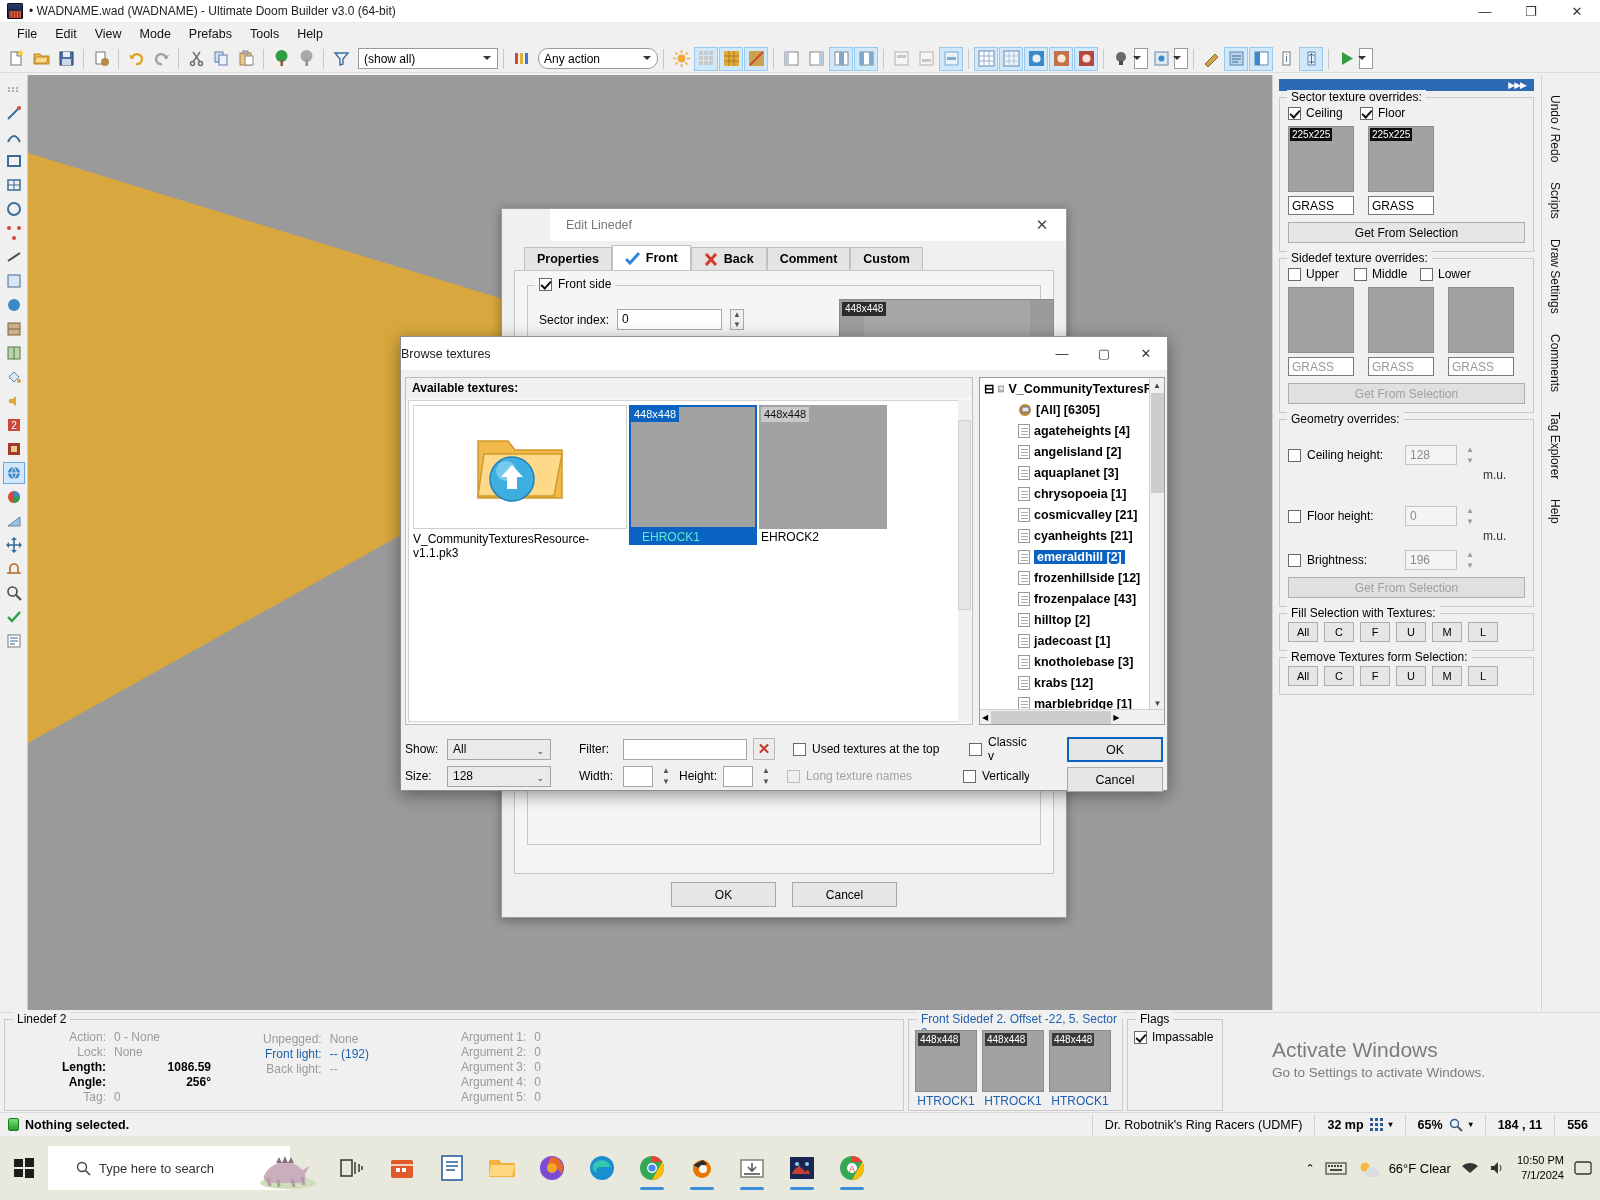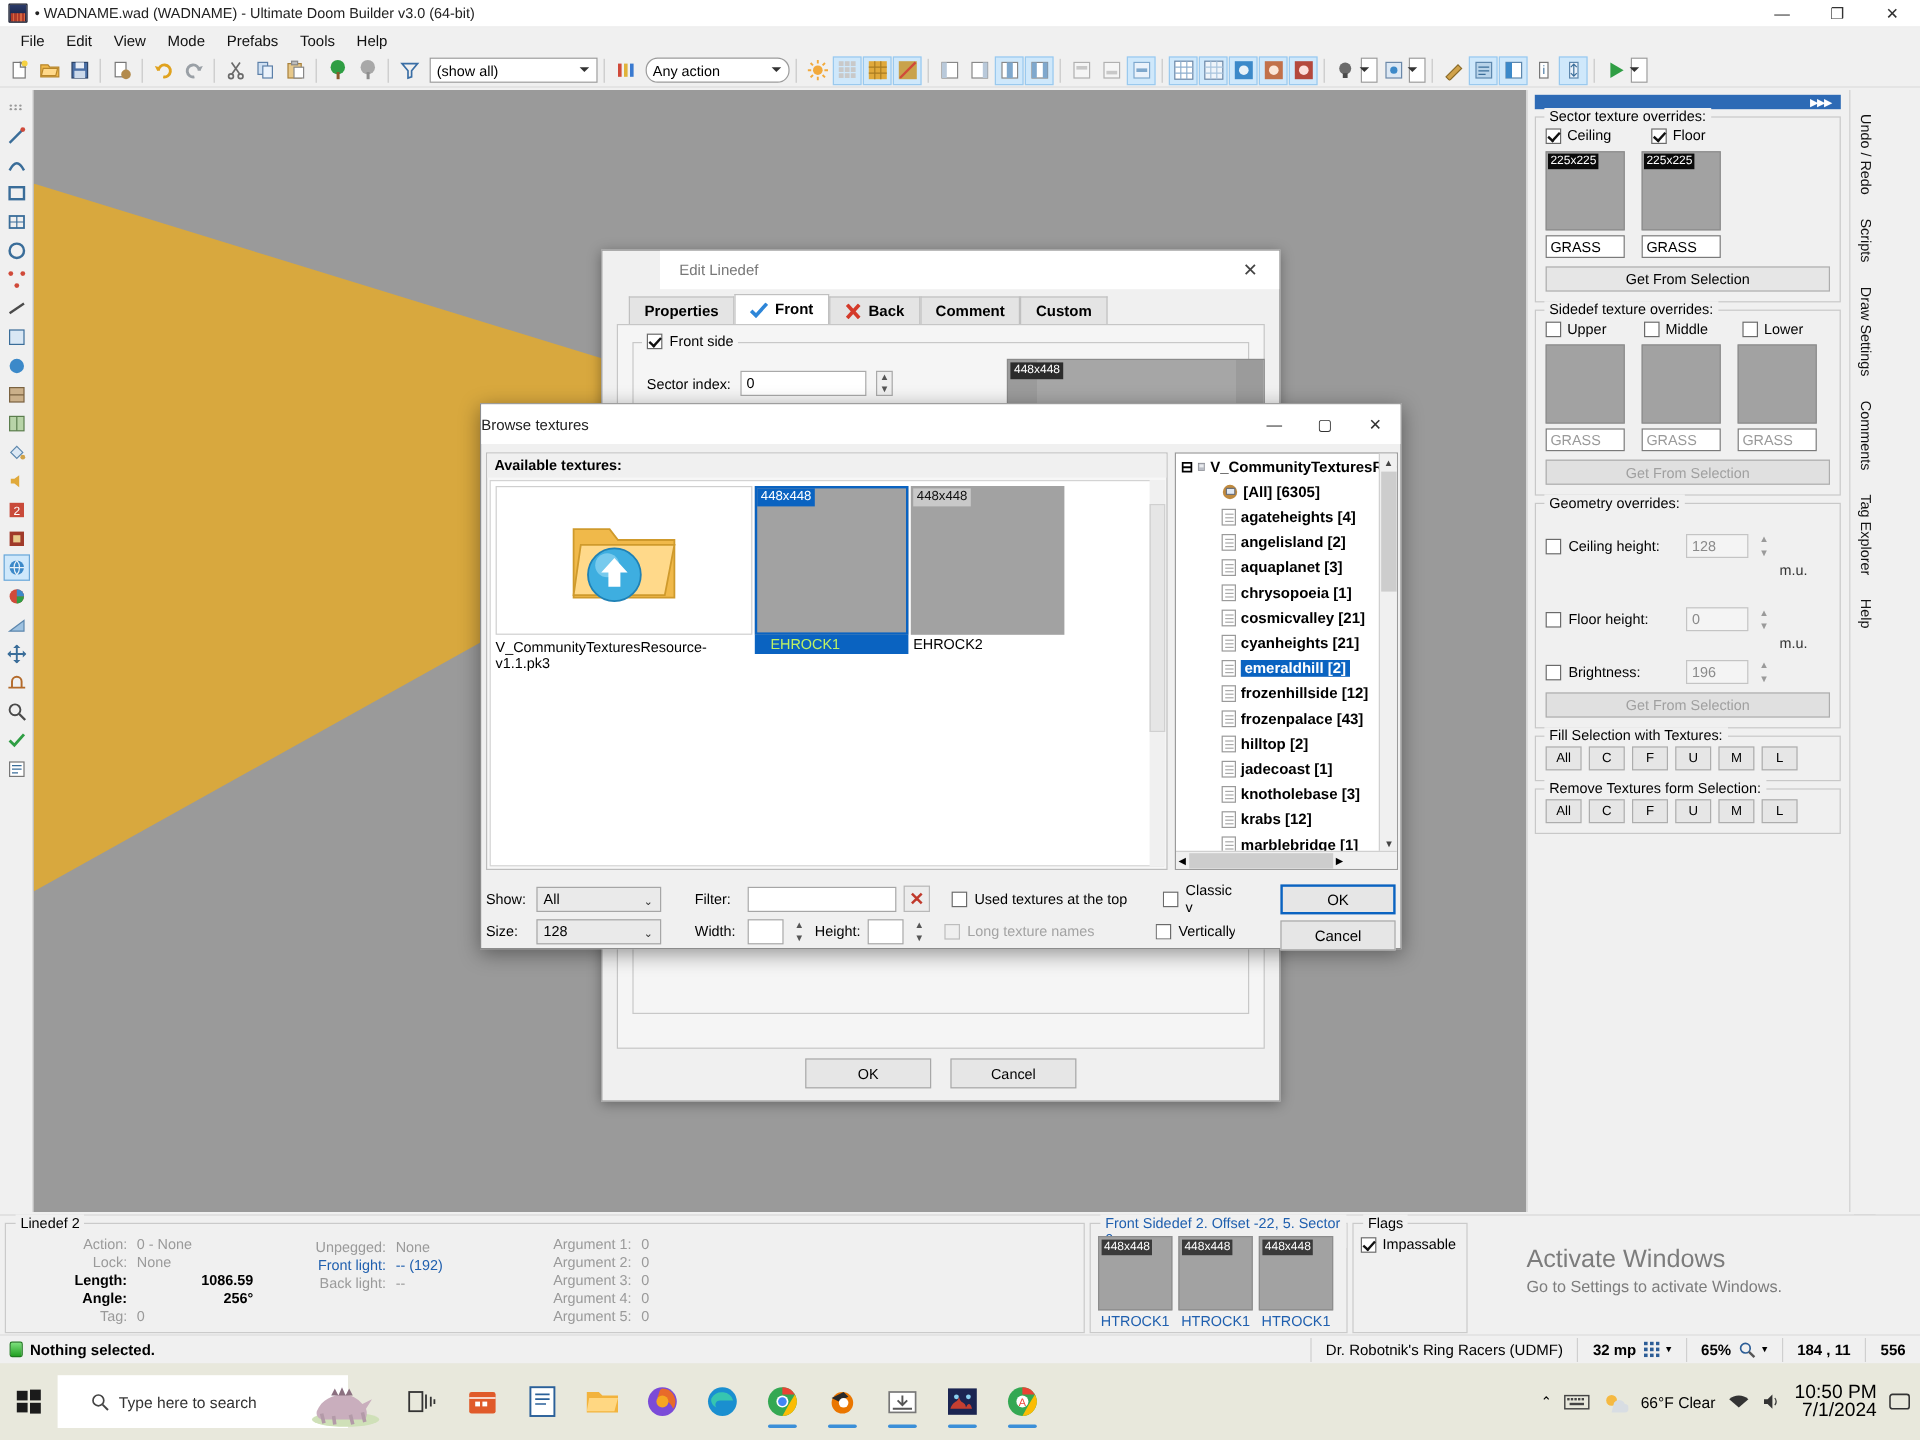--- a/index.html
+++ b/index.html
@@ -52,21 +52,21 @@
     background:#d8a83e; clip-path:polygon(0 0, 100% 160px, 100% 300px, 0 100%); }
 
   
   #rightpanel { position:absolute; left:1272px; top:75px; width:268px; height:935px;
     background:#f0f0f0; border-left:1px solid #d0d0d0; }
   #rp-top { height:12px; background:#2d6ab5; margin:4px 6px 2px 6px; display:flex;
     align-items:center; justify-content:flex-end; }
   #rp-top span { color:#fff; font-size:9px; letter-spacing:-1px; padding-right:8px; }
   .grp { border:1px solid #c8c8c8; margin:6px; padding:8px 8px 8px 8px; position:relative; }
   .grp > .legend { position:absolute; top:-8px; left:7px; background:#f0f0f0; padding:0 4px; font-size:12px; }
-  .cbrow { display:flex; gap:16px; margin-bottom:6px; }
+  .cbrow { display:flex; gap:0; margin-bottom:6px; }
   .cb { display:flex; align-items:center; gap:5px; font-size:12px; width:72px;}
   .box { width:13px; height:13px; border:1px solid #6a6a6a; background:#fff; position:relative; flex:none;}
   .box.ck::after{ content:""; position:absolute; left:3px; top:0px; width:4px; height:8px;
     border:solid #111; border-width:0 2px 2px 0; transform:rotate(42deg); }
   .texrow { display:flex; gap:14px; }
   .texcell { width:66px; }
   .texbox { width:66px; height:66px; background:#a2a2a2; border:1px solid #8d8d8d; position:relative; }
   .texbox .dim { position:absolute; left:1px; top:1px; background:#0b0b0b; color:#fff; font-size:10px;
     padding:0 2px; line-height:13px; }
   .texname { width:66px; height:19px; border:1px solid #7a7a7a; background:#fff; font-size:12px;
@@ -187,21 +187,21 @@
   .folderbox { width:214px; height:124px; background:#fff; border:1px solid #cfcfcf;
     display:flex; align-items:center; justify-content:center; }
   .folderlabel { font-size:12px; padding-top:3px; }
   .texitem { width:128px; }
   .texitem .tbx { width:128px; height:124px; background:#a2a2a2; border:2px solid transparent; position:relative;}
   .texitem.sel .tbx { border-color:#0a63c1; }
   .texitem .tbx .dim { position:absolute; left:0; top:0; font-size:11px; padding:0 3px; line-height:15px;
     background:#c9c9c9; color:#111;}
   .texitem.sel .tbx .dim { background:#0a63c1; color:#fff; }
   .texitem .lbl { font-size:12px; padding:1px 2px; }
-  .texitem.sel .lbl { background:#0a63c1; color:#bef264;padding-left:13px; }
+  .texitem.sel .lbl { background:#0a63c1; color:#5eead4;padding-left:13px; }
   #tree { position:absolute; left:574px; top:4px; width:186px; height:348px; border:1px solid #9b9b9b;
     background:#fff; overflow:hidden; }
   .trow { display:flex; align-items:center; gap:4px; height:21px; padding-left:4px; font-size:12.5px;
     font-weight:bold; white-space:nowrap; }
   .trow .ind { width:16px; flex:none; }
   .trow .ind2 { width:30px; flex:none; }
   .docicon { width:12px; height:14px; background:#fff; border:1px solid #9a9a9a; position:relative; flex:none;}
   .docicon::before{content:"";position:absolute;left:2px;top:3px;width:7px;height:1px;background:#aaa;
     box-shadow:0 3px 0 #aaa,0 6px 0 #aaa;}
   .trow .sel { background:#0a63c1; color:#fff; padding:0 3px; }
@@ -1310,21 +1310,21 @@
         <path d="M8 19h11a3.5 3.5 0 000-7 5 5 0 00-9-1" fill="#d8dde3"></path>
       </svg>
     <span style="font-size:13px">66°F  Clear</span>
     <svg width="18" height="16" viewBox="0 0 18 16">
         <path d="M9 13l-8-7a12 12 0 0116 0z" fill="#333"></path>
       </svg>
     <svg width="18" height="16" viewBox="0 0 18 16">
         <path d="M2 6h3l4-4v12l-4-4H2z" fill="#333"></path>
         <path d="M11 5a5 5 0 010 6" stroke="#333" fill="none"></path>
       </svg>
-    <div style="display:flex;flex-direction:column;align-items:flex-end;font-size:16px;line-height:15px">
+    <div style="display:flex;flex-direction:column;align-items:flex-end;font-size:11px;line-height:15px">
       <span>10:50 PM</span>
       <span>7/1/2024</span>
     </div>
     <svg width="18" height="16" viewBox="0 0 18 16">
         <rect x="1" y="2" width="16" height="12" rx="2" fill="none" stroke="#333" stroke-width="1.3"></rect>
       </svg>
   </div>
 </div>
 
 </body></html>

